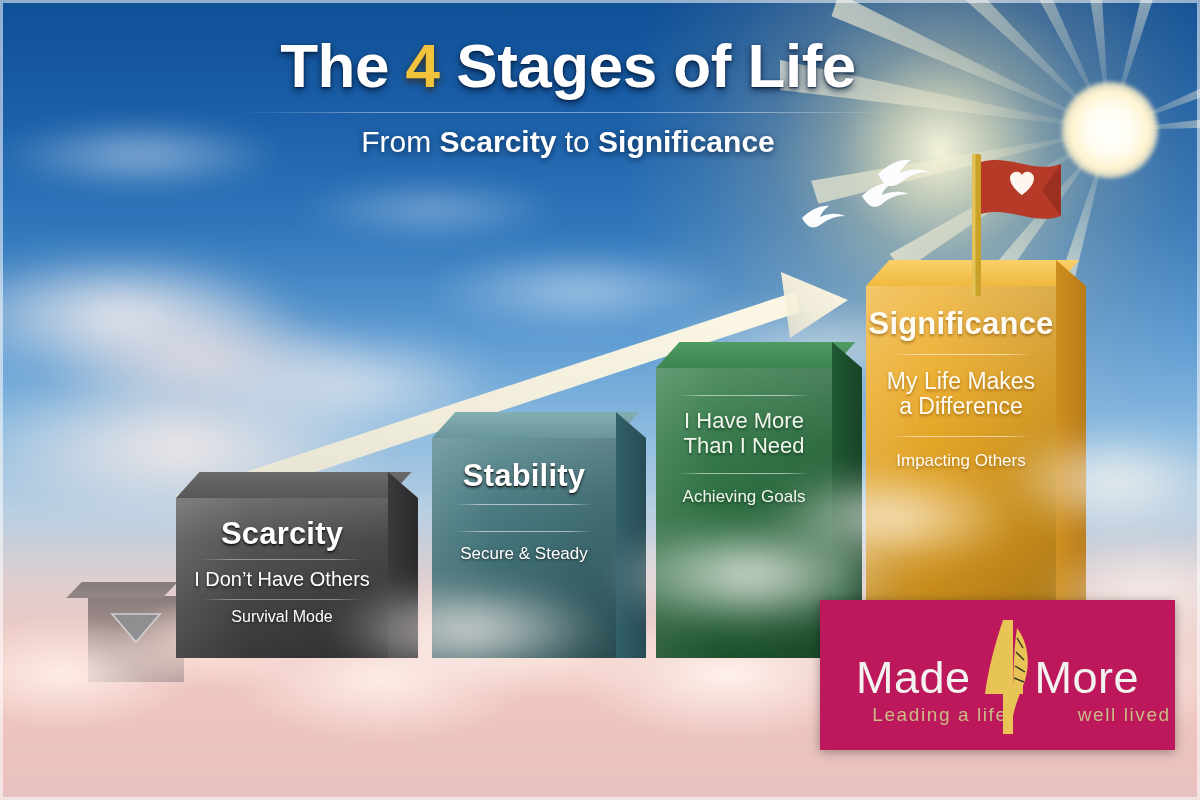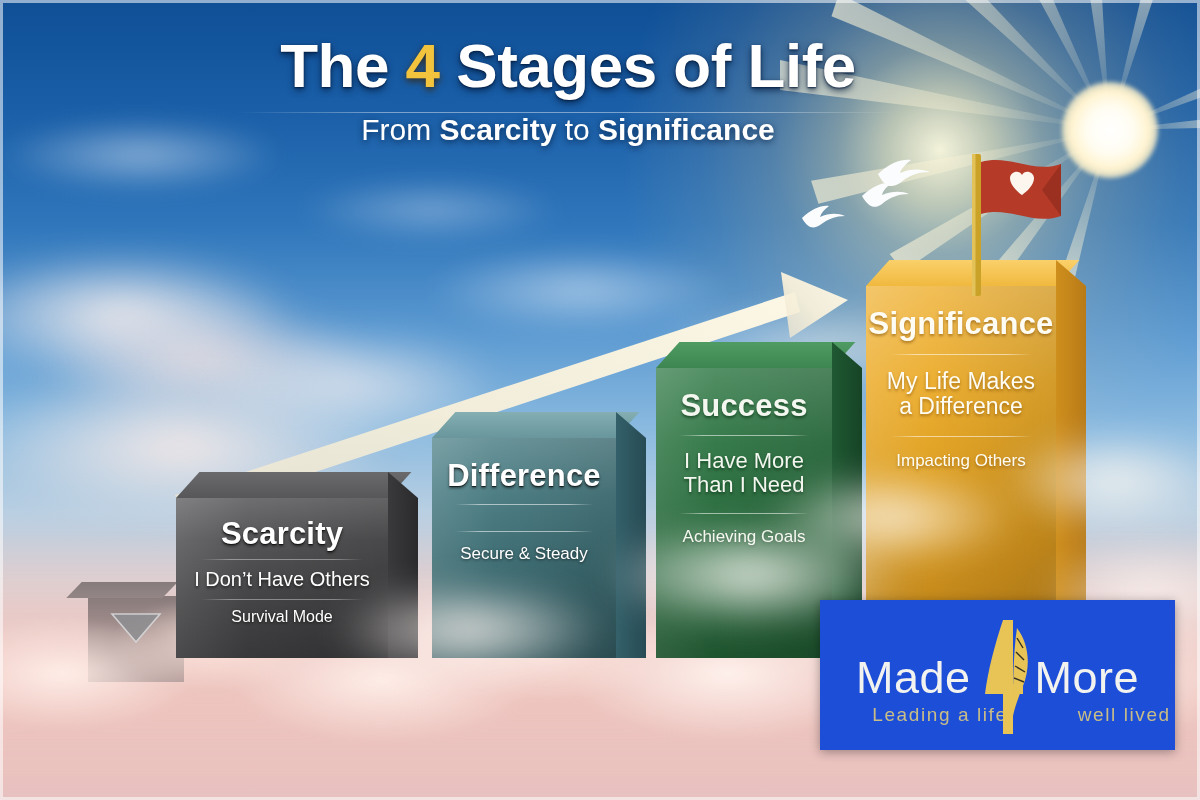--- a/index.html
+++ b/index.html
@@ -124,30 +124,30 @@
     font-size:62px; font-weight:bold; color:#fff; letter-spacing:-.5px;
     text-shadow:0 3px 7px rgba(0,25,60,.78), 0 1px 2px rgba(0,20,50,.8);
     white-space:nowrap;
   }
   .title .four{ color:#f2c33c; text-shadow:0 3px 7px rgba(60,35,0,.8); }
   .divider{
     width:660px; height:1px; margin:11px auto 0;
     background:linear-gradient(to right, rgba(255,255,255,0), rgba(255,255,255,.42) 22%, rgba(255,255,255,.42) 78%, rgba(255,255,255,0));
   }
   .subtitle{
-    margin-top:0; font-size:30px; color:#ffffff; font-weight:normal;
+    margin-top:12px; font-size:30px; color:#ffffff; font-weight:normal;
     text-shadow:0 2px 6px rgba(0,25,60,.75);
     white-space:nowrap;
   }
   .subtitle b{ font-weight:bold; }
 
   
   .logo{
     position:absolute; left:820px; top:600px; width:355px; height:150px;
-    background:#1d4ed8; z-index:60;
+    background:#be185d; z-index:60;
     box-shadow:0 2px 10px rgba(0,0,0,.35);
     overflow:hidden;
   }
   .logo-wordmark{
     position:absolute; left:0; top:52px; width:355px; text-align:center;
     font-size:45px; color:#f2f2ef; letter-spacing:.5px; white-space:nowrap;
   }
   .logo-tag{
     position:absolute; left:0; top:104px; width:355px; text-align:center;
     font-size:19px; color:#c9bd86; letter-spacing:1.6px; white-space:nowrap;padding-left:48px;
@@ -260,32 +260,31 @@
       <div class="b-sub" style="font-size:20px;">I Don’t Have Others</div>
       <div class="rule dark" style="margin:9px 0 8px;"></div>
       <div class="b-cap" style="font-size:16px;">Survival Mode</div>
     </div>
   </div>
 
   <div class="block" style="left:432px; top:438px; width:184px; height:220px; z-index:13;">
     <div class="top" style="left:0px;top:-26px;width:184px;height:26px;background:linear-gradient(to bottom,#84aeb2,#68969c);transform:skewX(-42deg);transform-origin:left bottom;"></div>
     <div class="side" style="left:184px;top:-26px;width:30px;height:246px;background:linear-gradient(to right,#33606a,#274b54);clip-path:polygon(0 0,100% 26px,100% 100%,0 100%);"></div>
     <div class="face" style="background:linear-gradient(160deg,#4f8289 0%,#417379 48%,#36636a 100%);">
-      <div class="b-title" style="font-size:31px;margin-top:8px;">Difference</div>
+      <div class="b-title" style="font-size:31px;margin-top:8px;">Stability</div>
       <div class="rule" style="margin:12px 0 12px;"></div>
       <div class="rule" style="margin:14px 0 12px;"></div>
       <div class="b-cap" style="font-size:17px;">Secure &amp; Steady</div>
     </div>
   </div>
 
   <div class="block green" style="left:656px; top:368px; width:176px; height:290px; z-index:14;">
     <div class="top" style="left:0px;top:-26px;width:176px;height:26px;background:linear-gradient(to bottom,#4f9c63,#3d8551);transform:skewX(-42deg);transform-origin:left bottom;"></div>
     <div class="side" style="left:176px;top:-26px;width:30px;height:316px;background:linear-gradient(to right,#1f5932,#164426);clip-path:polygon(0 0,100% 26px,100% 100%,0 100%);"></div>
     <div class="face" style="background:linear-gradient(160deg,#337c48 0%,#2b7040 45%,#226035 100%);">
-      <div class="b-title" style="font-size:31px;margin-top:8px;">Success</div>
       <div class="rule" style="margin:13px 0 13px;"></div>
       <div class="b-sub" style="font-size:22px;white-space:pre-line;">I Have More
 Than I Need</div>
       <div class="rule" style="margin:15px 0 13px;"></div>
       <div class="b-cap" style="font-size:17px;">Achieving Goals</div>
     </div>
   </div>
 
   <div class="block gold" style="left:866px; top:286px; width:190px; height:372px; z-index:15;">
     <div class="top" style="left:0px;top:-26px;width:190px;height:26px;background:linear-gradient(to bottom,#fad06a,#f0b93f);transform:skewX(-42deg);transform-origin:left bottom;"></div>

